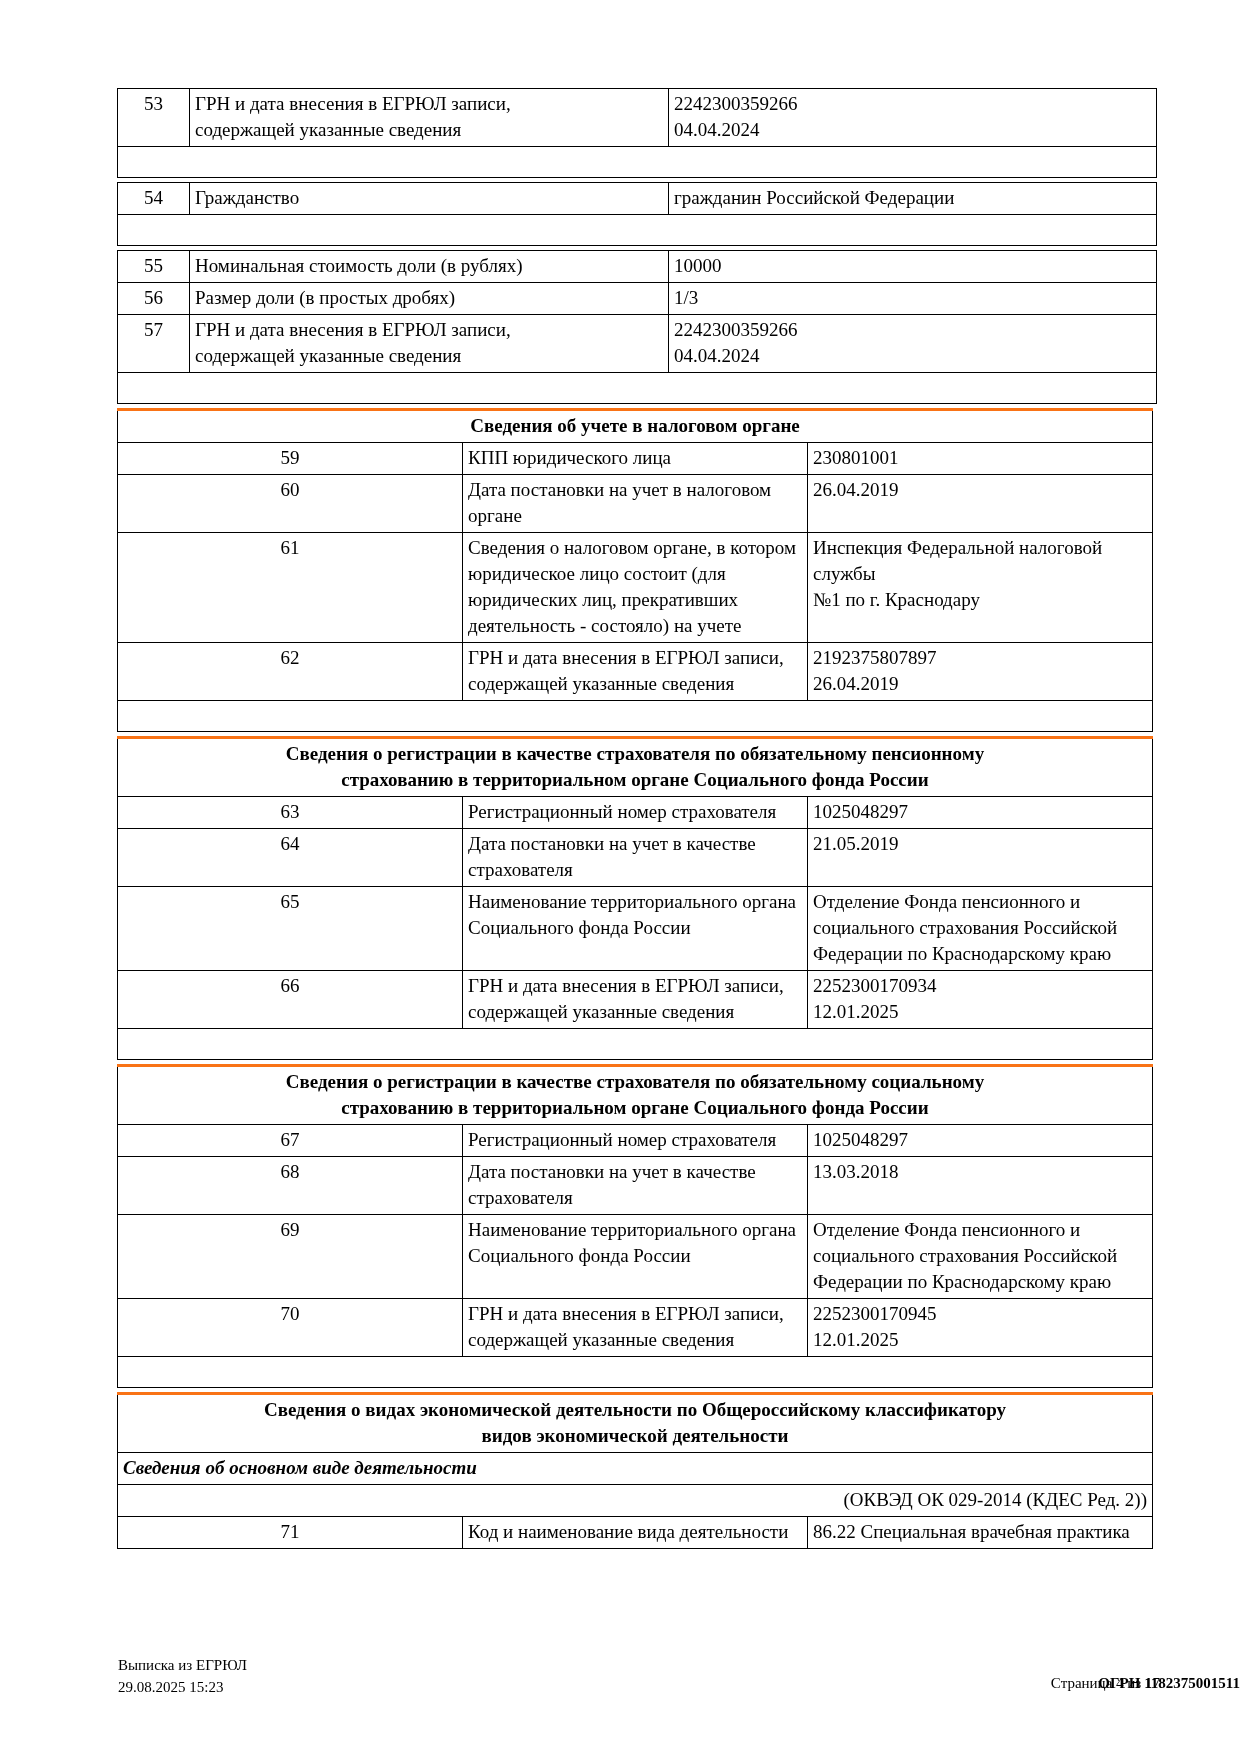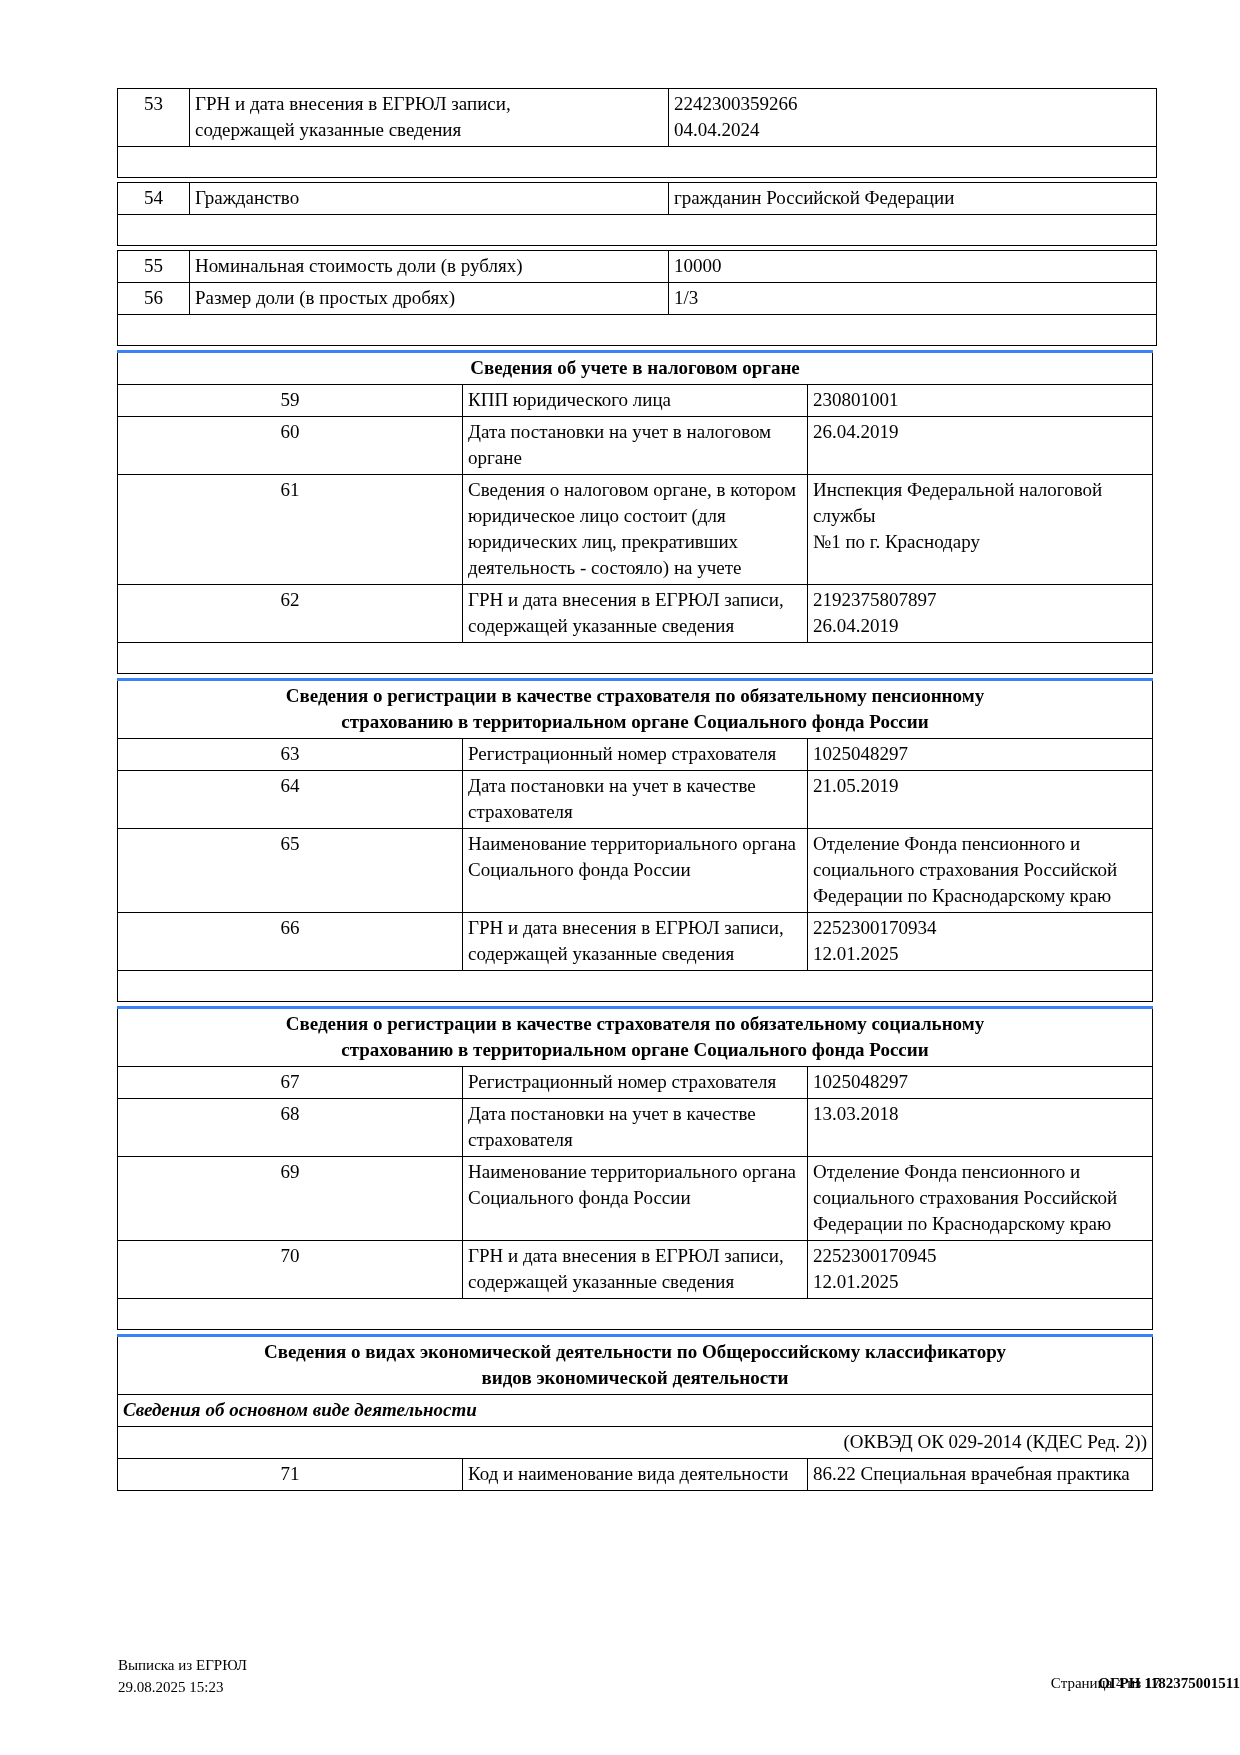--- a/index.html
+++ b/index.html
@@ -18,21 +18,21 @@
     top: 88px;
     width: 1036px;
   }
   table.tbl {
     border-collapse: collapse;
     width: 1036px;
     table-layout: fixed;
     margin: 0 0 4px 0;
     padding-left: 44px;
   }
-  table.tbl.section-start { border-top: 3px solid #3b82f6; }
+  table.tbl.section-start { border-top: 3px solid #f97316; }
   .tbl td {
     border: 1px solid #000;
     vertical-align: top;
     font-size: 19px;
     line-height: 26px;
     padding: 2px 5px 3px 5px;
     white-space: pre-line;
     overflow: hidden;
   }
   .c1 { width: 61px; text-align: center; padding-left: 0; padding-right: 0; }
@@ -103,20 +103,27 @@
       <tbody>
           <tr>
         <td class="c1">55</td>
         <td class="c2">Номинальная стоимость доли (в рублях)</td>
         <td class="c3">10000</td>
       </tr>
       <tr>
         <td class="c1">56</td>
         <td class="c2">Размер доли (в простых дробях)</td>
         <td class="c3">1/3</td>
+      </tr>
+      <tr>
+        <td class="c1">57</td>
+        <td class="c2">ГРН и дата внесения в ЕГРЮЛ записи,
+содержащей указанные сведения</td>
+        <td class="c3">2242300359266
+04.04.2024</td>
       </tr>
       <tr class="spacer">
             <td colspan="3"></td>
           </tr>
     </tbody>
       </table>
 
     <table class="tbl section-start">
       <tbody>
           <tr>

